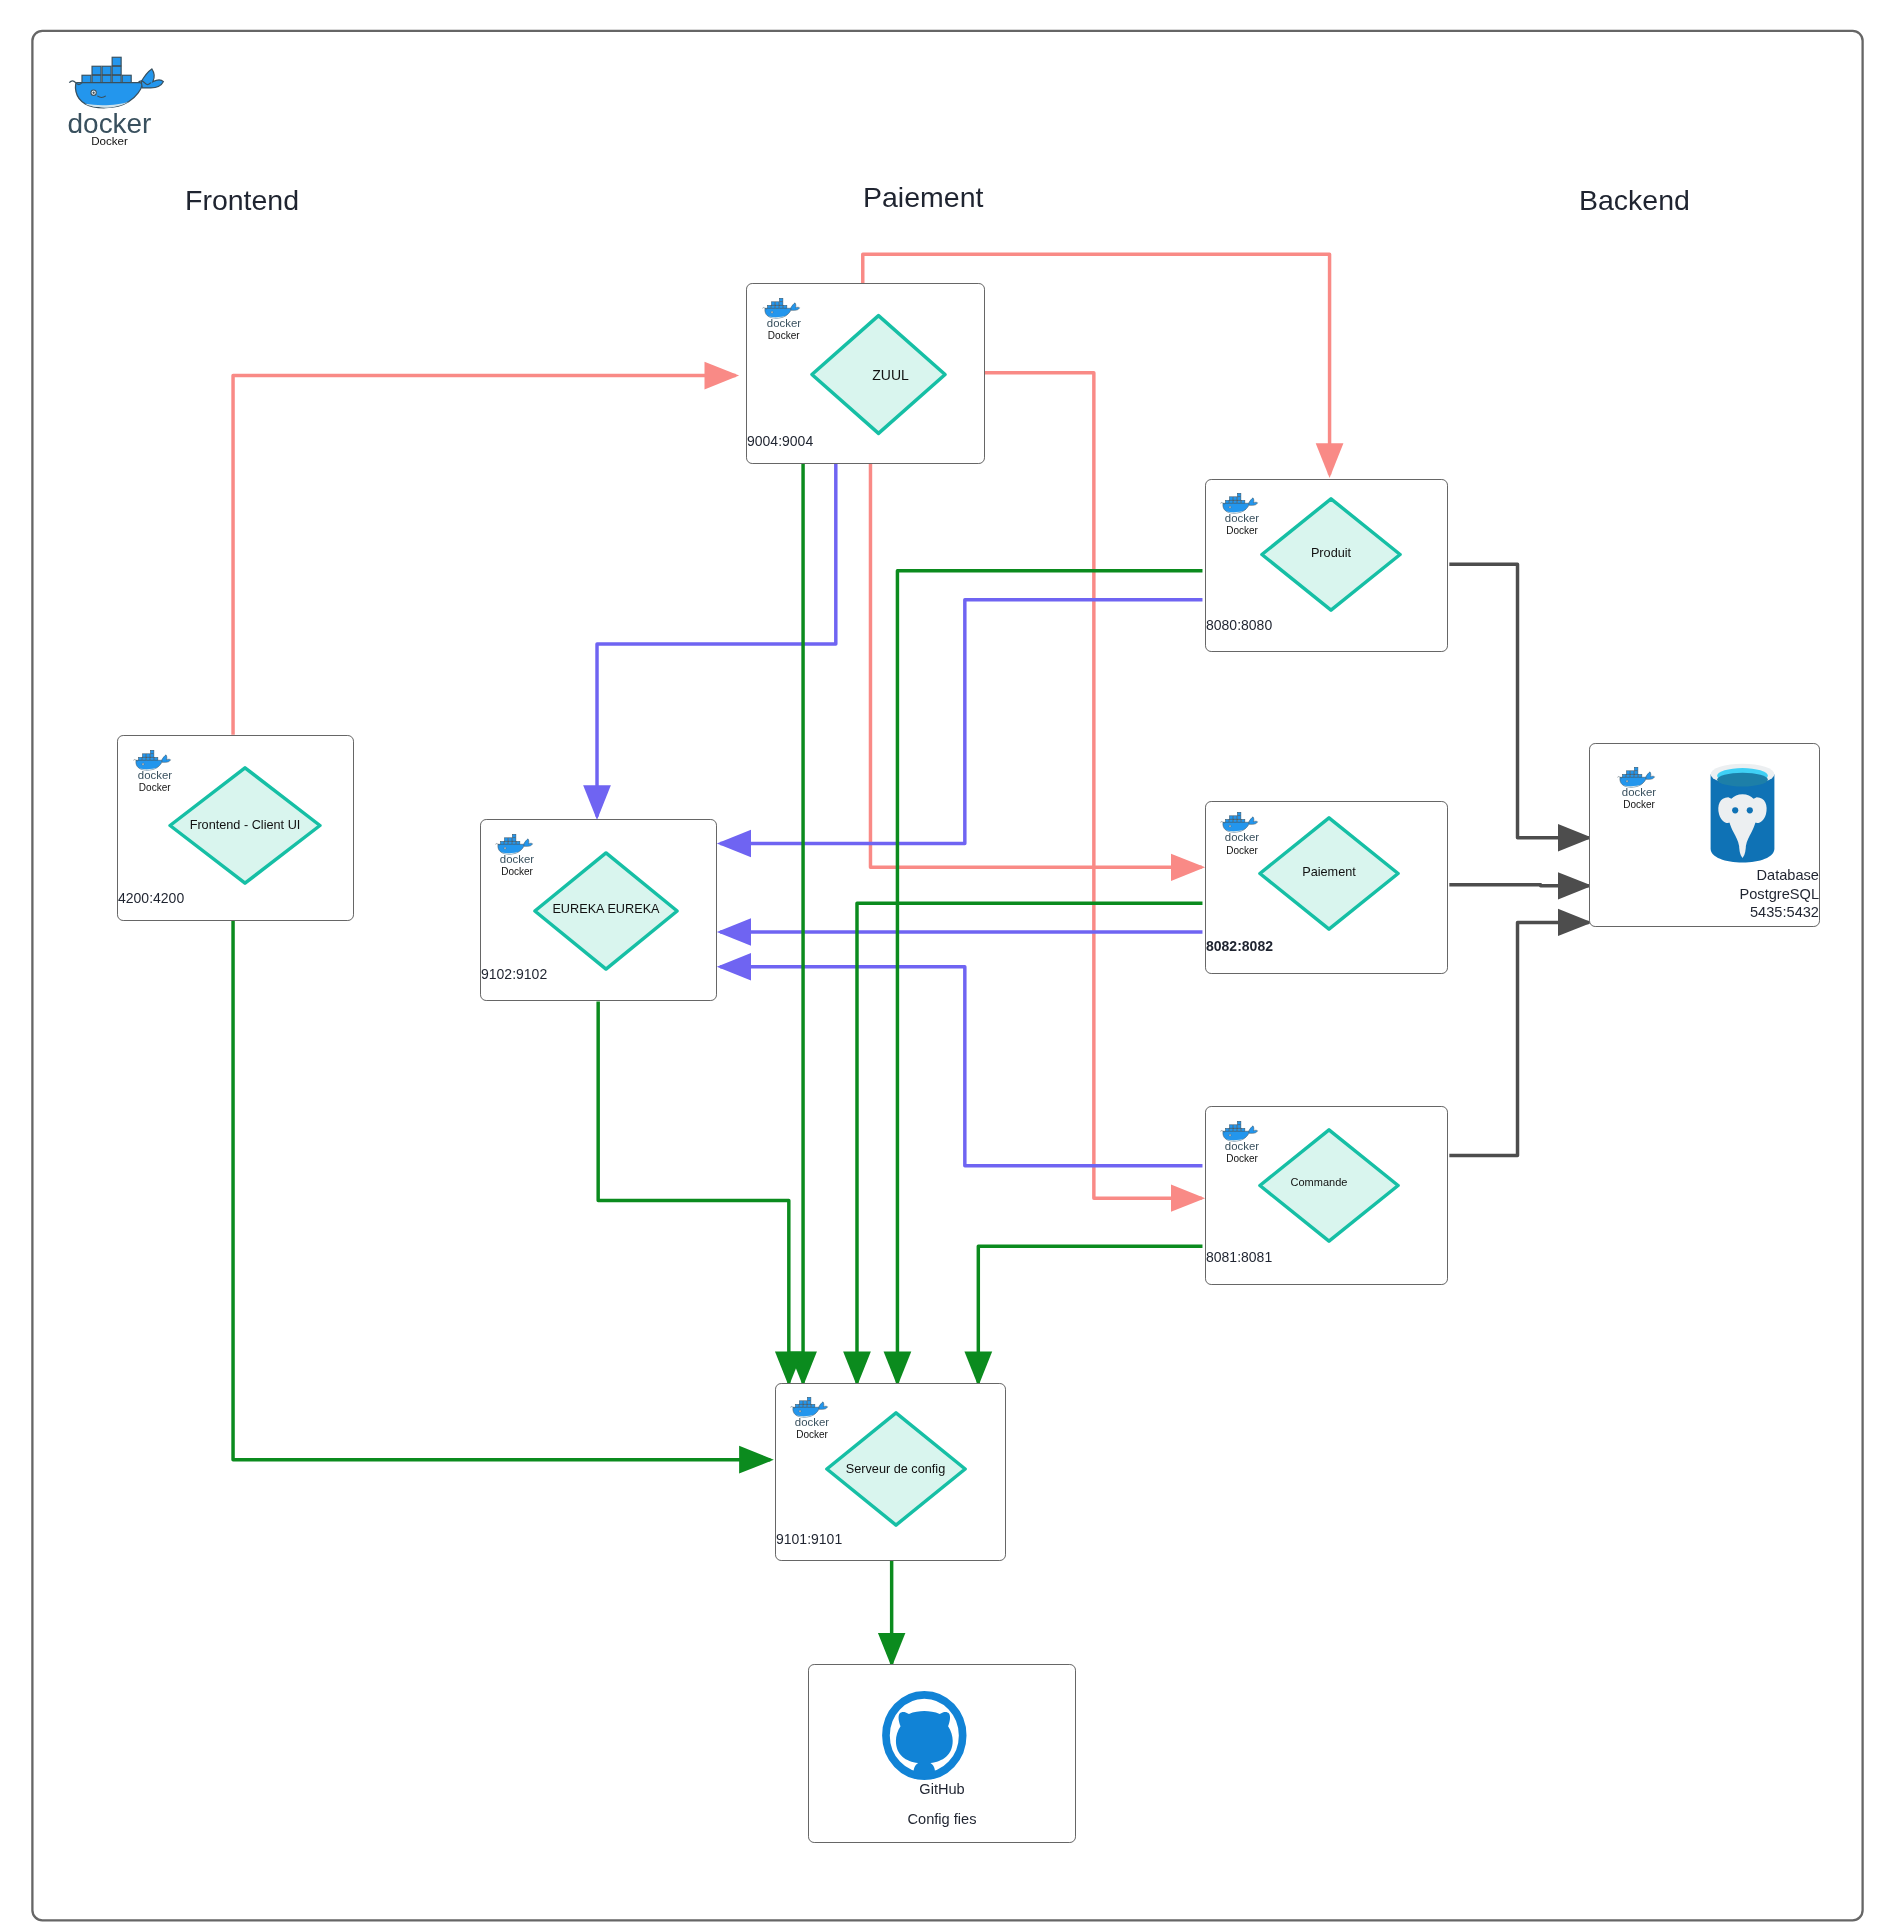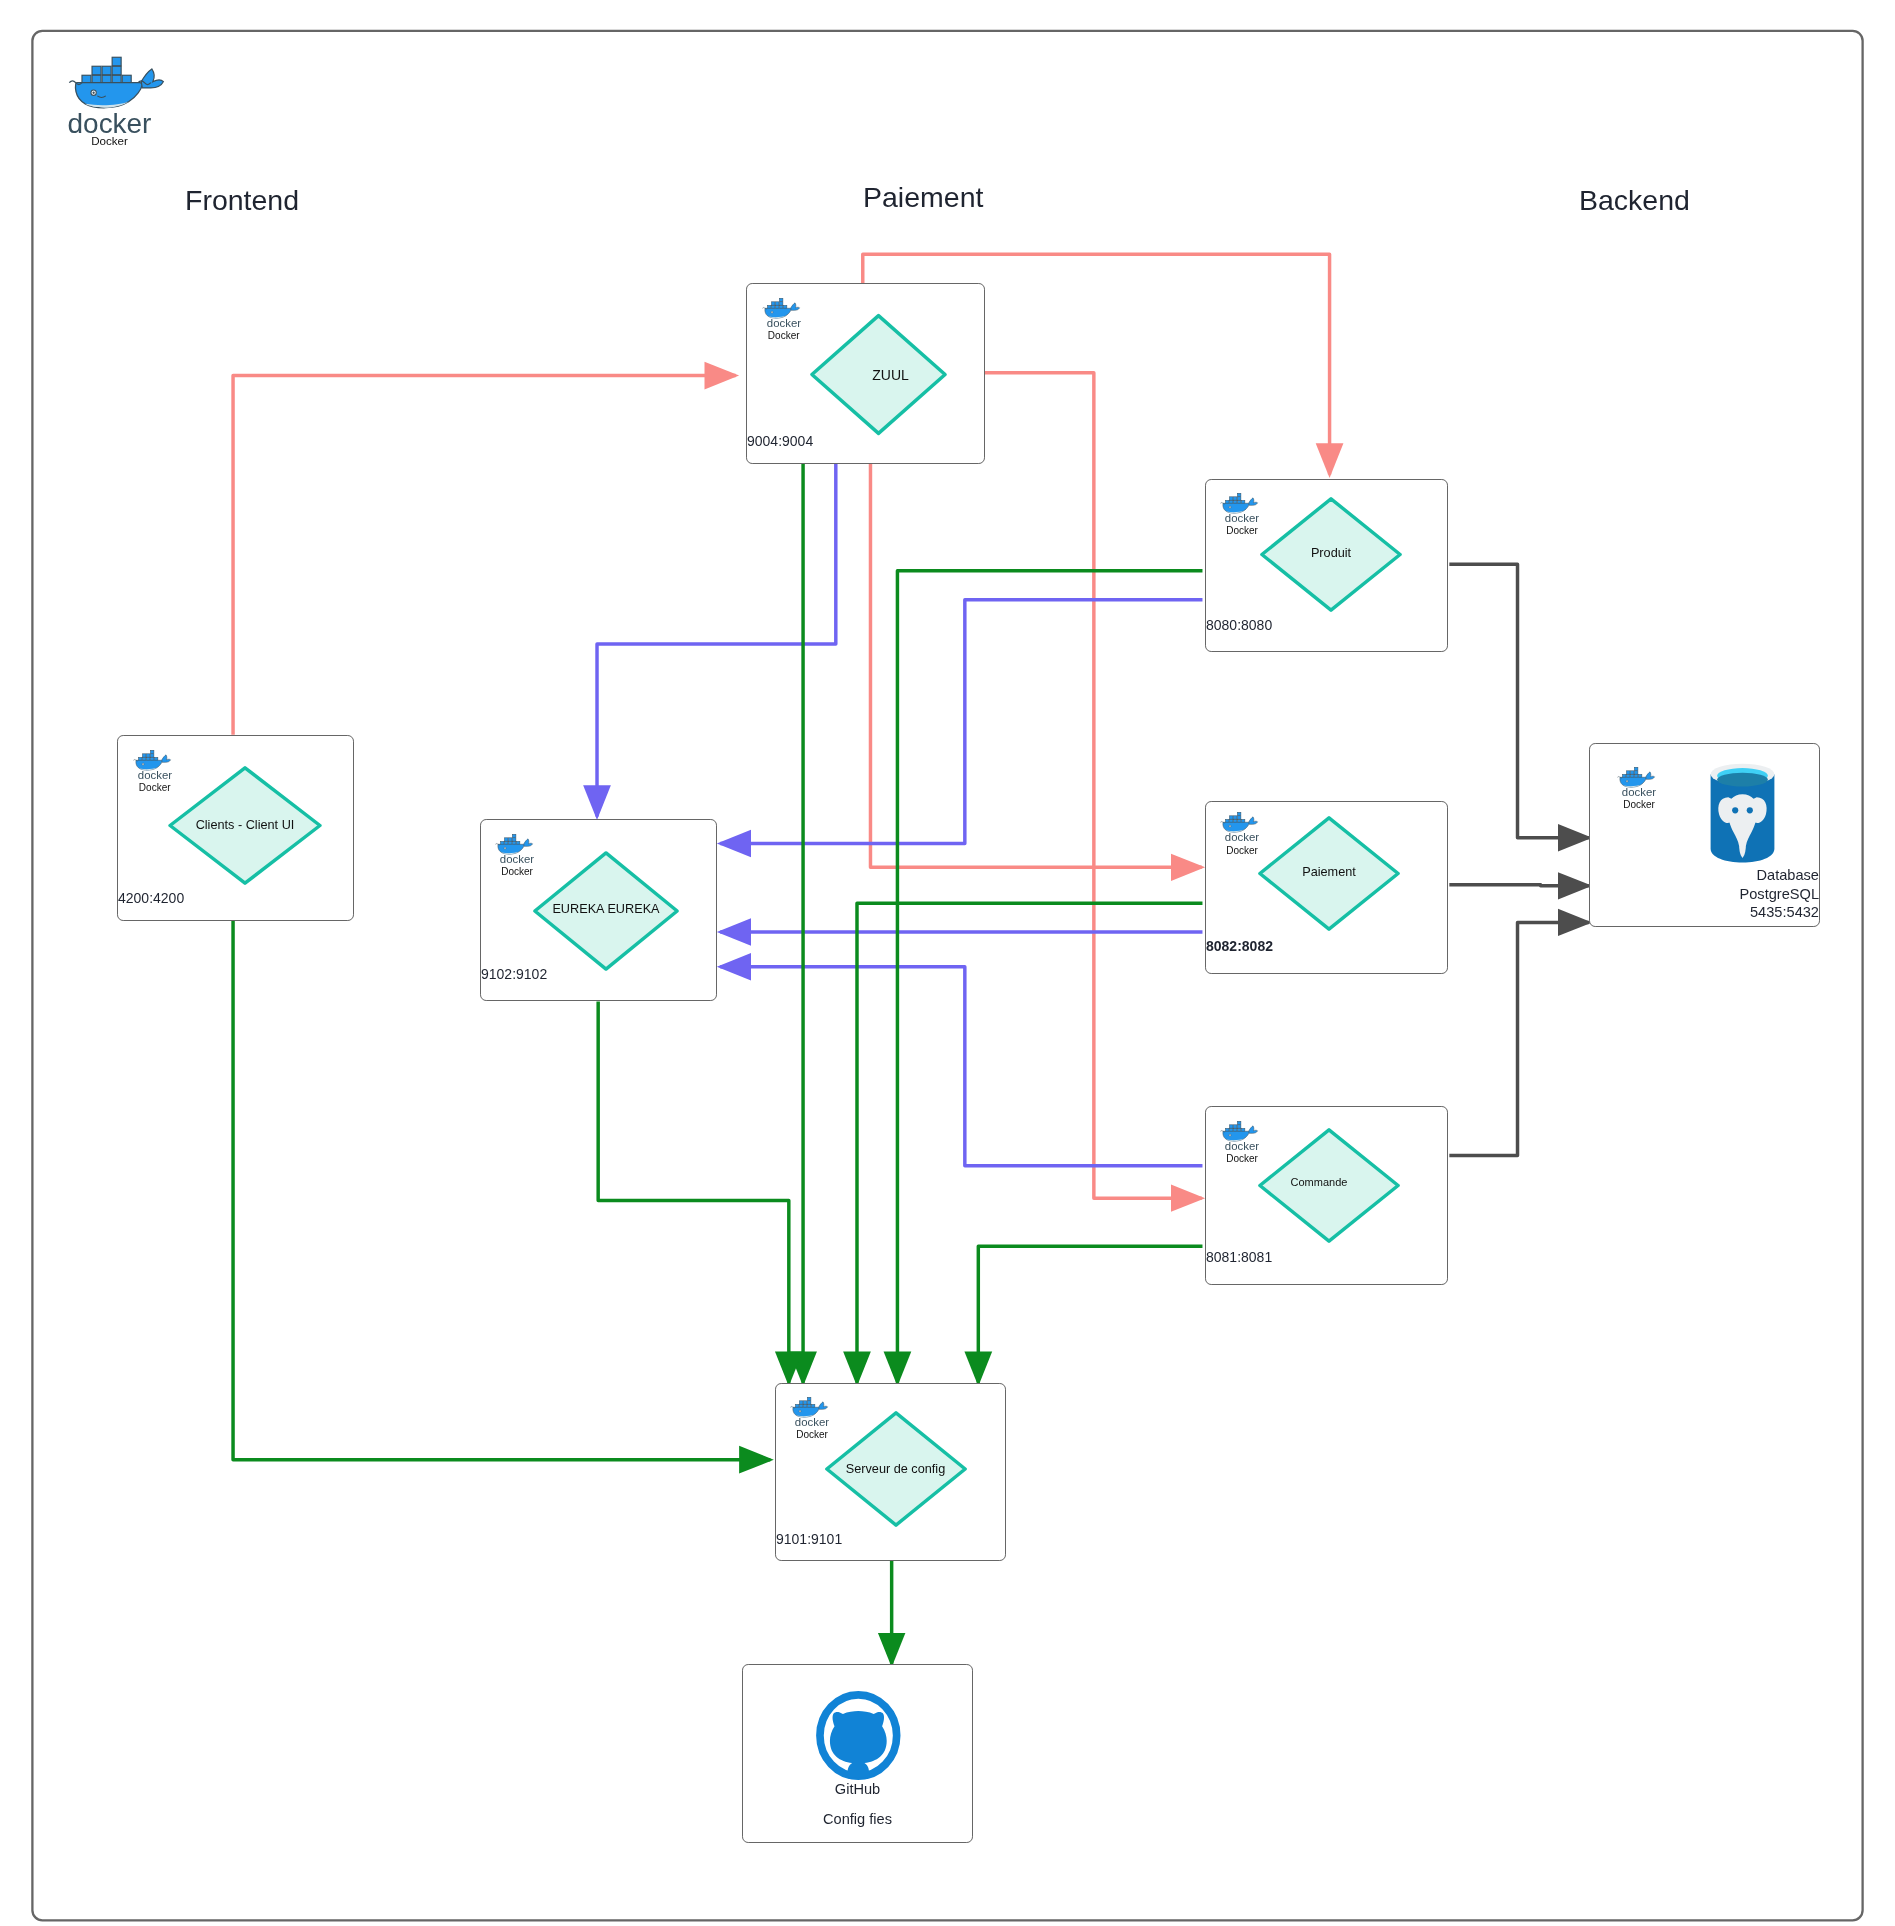--- a/index.html
+++ b/index.html
@@ -167,21 +167,21 @@
           <circle cx="46" cy="89" r="5" fill="#fff" stroke="#39505e" stroke-width="2"></circle>
           <circle cx="46" cy="89" r="2.2" fill="#39505e"></circle>
         </g>
         <text x="80" y="100" text-anchor="middle" font-family="Liberation Sans, sans-serif" font-size="34" fill="#39505e">docker</text>
       </svg>
       <div class="dk-cap" style="font-size:10px;margin-top:0.8px;">Docker</div>
     </div>
     <svg style="position:absolute;left:48px;top:28px;" width="158" height="123" viewBox="0 0 410 320" xmlns="http://www.w3.org/2000/svg">
       <path d="M205 10 L400 160 L205 310 L10 160 Z" fill="#d9f5ee" stroke="#16bfa5" stroke-width="9" stroke-linejoin="round"></path>
     </svg>
-    <div class="diamond-label" style="left:48px;top:82px;width:158px;font-size:12.7px;">Clients - Client UI</div>
+    <div class="diamond-label" style="left:48px;top:82px;width:158px;font-size:12.7px;">Frontend - Client UI</div>
     <div class="port" style="left:0;top:154px;font-size:14px;">4200:4200</div>
   </div>
 
   <div class="node" style="left:480px;top:819px;width:237px;height:182px;">
     <div class="dk" style="left:7px;top:8.5px;width:58px;">
       <svg viewBox="0 0 160 110" width="54" height="37" xmlns="http://www.w3.org/2000/svg">
         <g transform="translate(16,2) scale(0.62)">
           <g fill="#2396ed" stroke="#39505e" stroke-width="2.4">
             <rect x="24" y="56" width="17" height="16"></rect>
               <rect x="43" y="56" width="17" height="16"></rect>
@@ -381,21 +381,21 @@
         <path d="M86 212 C86 230 88 244 95 252 C102 244 104 230 104 212 Z"></path>
       </g>
       <circle cx="76" cy="128" r="8" fill="#0f72b5"></circle>
       <circle cx="114" cy="128" r="8" fill="#0f72b5"></circle>
     </svg>
     <div class="dbtxt" style="left:0;top:123px;font-size:14.6px;">Database</div>
     <div class="dbtxt" style="left:0;top:142px;font-size:14.6px;">PostgreSQL</div>
     <div class="dbtxt" style="left:0;top:160px;font-size:14.6px;">5435:5432</div>
   </div>
 
-  <div class="node" style="left:742px;top:1664px;width:231px;height:179px;">
+  <div class="node" style="left:808px;top:1664px;width:268px;height:179px;">
     <svg style="position:absolute;left:72px;top:26px;" width="87" height="89" viewBox="0 0 225 232" xmlns="http://www.w3.org/2000/svg">
       <ellipse cx="112" cy="116" rx="100" ry="106" fill="none" stroke="#1183d6" stroke-width="20"></ellipse>
       <path d="M72 60 C60 52 52 54 48 58 C42 66 46 82 50 92 C42 104 38 118 38 130 C38 168 64 184 96 188 C86 194 84 204 84 214 L84 226 L140 226 L140 214 C140 204 138 194 128 188 C160 184 186 168 186 130 C186 118 182 104 174 92 C178 82 182 66 176 58 C172 54 164 52 152 60 C140 54 124 52 112 52 C100 52 84 54 72 60 Z" fill="#1183d6"></path>
     </svg>
     <div class="ghtxt" style="left:0;top:116px;font-size:14.6px;">GitHub</div>
     <div class="ghtxt" style="left:0;top:146px;font-size:14.6px;">Config fies</div>
   </div>
 
 </div>
 

